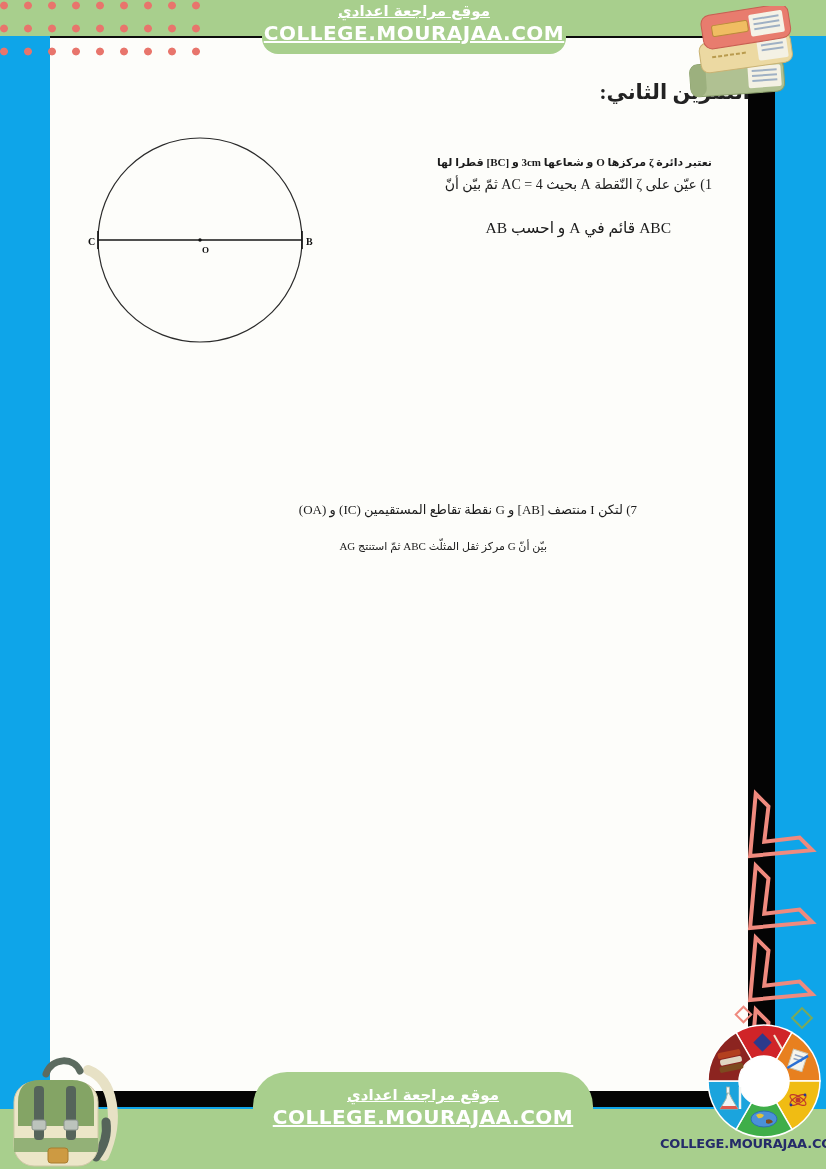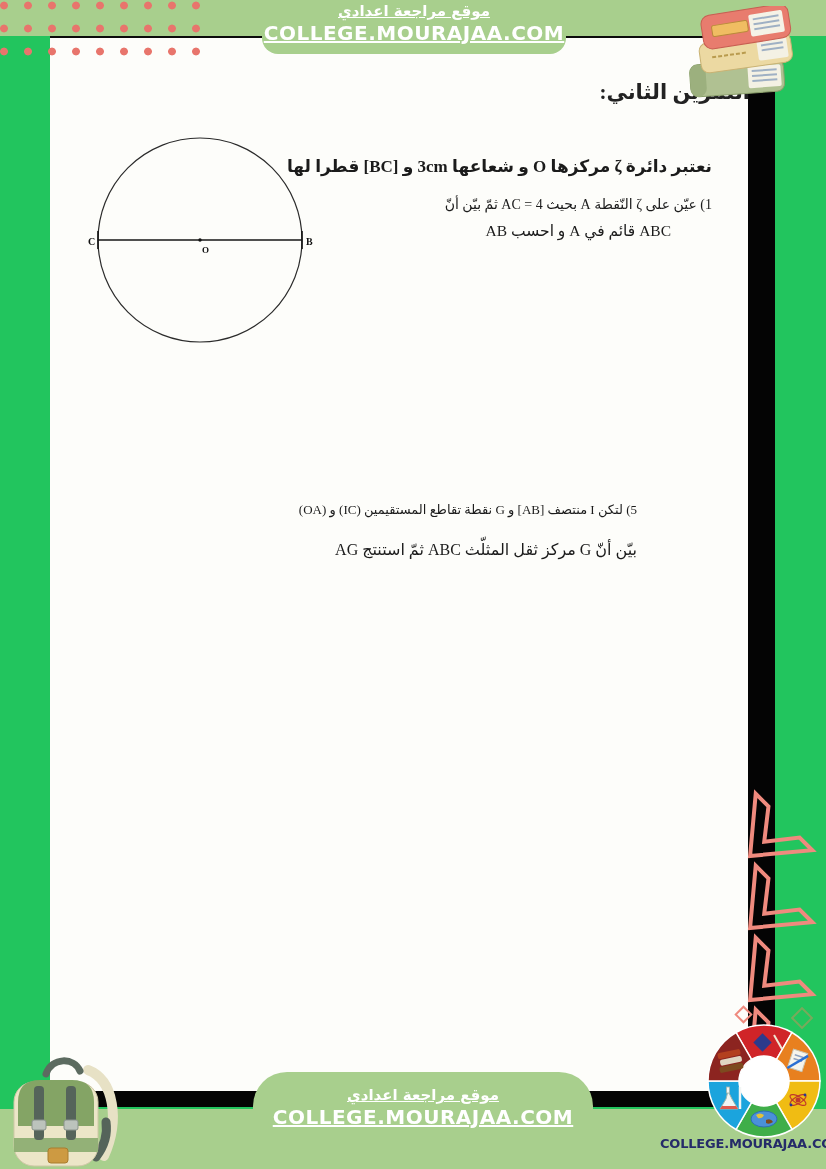--- a/index.html
+++ b/index.html
@@ -1,18 +1,18 @@
 <!DOCTYPE html>
 <html lang="ar"><head>
 <meta charset="utf-8">
 <style>
   html,body{margin:0;padding:0;}
   .stage{
     position:relative; width:826px; height:1169px; overflow:hidden;
-    background:#22c55e;
+    background:#0ea5e9;
     font-family:"DejaVu Sans","Liberation Sans",sans-serif;
   }
   .abs{position:absolute;}
 
   
   .page{
     left:50px; top:34px; width:698px; height:1053px;
     background:#fdfdfa;
     border-top:4px solid #0b0b0b;
     box-shadow:27px 16px 0 0 #040404;
@@ -56,26 +56,26 @@
   .diamond{transform:rotate(45deg); box-sizing:border-box;}
   .diamond-salmon{left:737px; top:1008px; width:13px; height:13px; border:2px solid #ef8a7e;}
   .diamond-green{left:794px; top:1010px; width:16px; height:16px; border:2px solid #79a95c;}
 
   
   .doc{color:#1b1b1b; font-family:"Liberation Serif","DejaVu Sans",serif;}
   .title{
     right:76px; top:80px; direction:rtl; font-size:21px; font-weight:bold; color:#222;
   }
   .q1-block{right:114px; top:156px; width:340px; direction:rtl; text-align:right;}
-  .q1-intro{font-size:17px; font-weight:bold; margin-bottom:19px; white-space:nowrap;}
-  .q1-l1{font-size:14px; margin-bottom:9px; white-space:nowrap;}
+  .q1-intro{font-size:11px; font-weight:bold; margin-bottom:7px; white-space:nowrap;}
+  .q1-l1{font-size:14px; margin-bottom:26px; white-space:nowrap;}
   .q1-l2{font-size:15.5px; margin-left:0; margin-right:41px; white-space:nowrap;}
   .q2-block{right:189px; top:502px; width:450px; direction:rtl; text-align:right;}
   .q2-l1{font-size:13px; white-space:nowrap;}
-  .q2-l2{font-size:16px; margin-top:22px; white-space:nowrap;}
+  .q2-l2{font-size:11px; margin-top:22px; margin-right:90px; white-space:nowrap;}
   .q3-line{right:166px; top:753px; direction:rtl; font-size:13px; white-space:nowrap;}
   .figure{left:88px; top:130px;}
 </style>
 </head>
 <body>
 
 <div class="stage">
 
   <div class="abs page"></div>
 
@@ -104,21 +104,21 @@
     <text x="114" y="123" font-size="9" font-weight="bold" fill="#111" font-family="Liberation Serif, DejaVu Serif, serif">O</text>
   </svg>
 
   <div class="abs doc q1-block">
     <div class="q1-intro">نعتبر دائرة ζ مركزها O و شعاعها 3cm و [BC] قطرا لها</div>
     <div class="q1-l1">1) عيّن على ζ النّقطة A بحيث AC = 4 ثمّ بيّن أنّ</div>
     <div class="q1-l2">ABC قائم في A و احسب AB</div>
   </div>
 
   <div class="abs doc q2-block">
-    <div class="q2-l1">5) لتكن I منتصف [AB] و G نقطة تقاطع المستقيمين (IC) و (OA)</div>
+    <div class="q2-l1">7) لتكن I منتصف [AB] و G نقطة تقاطع المستقيمين (IC) و (OA)</div>
     <div class="q2-l2">بيّن أنّ G مركز ثقل المثلّث ABC ثمّ استنتج AG</div>
   </div>
 
 
   <div class="abs dot-grid"></div>
 
   <svg class="abs books" width="116" height="96" viewBox="0 0 116 96">
     <g transform="rotate(-4 50 70)">
       <rect x="2" y="56" width="94" height="32" rx="8" fill="#b0c192" stroke="#8ba06c" stroke-width="1"></rect>
       <rect x="2" y="56" width="16" height="32" rx="8" fill="#9cb07e"></rect>

